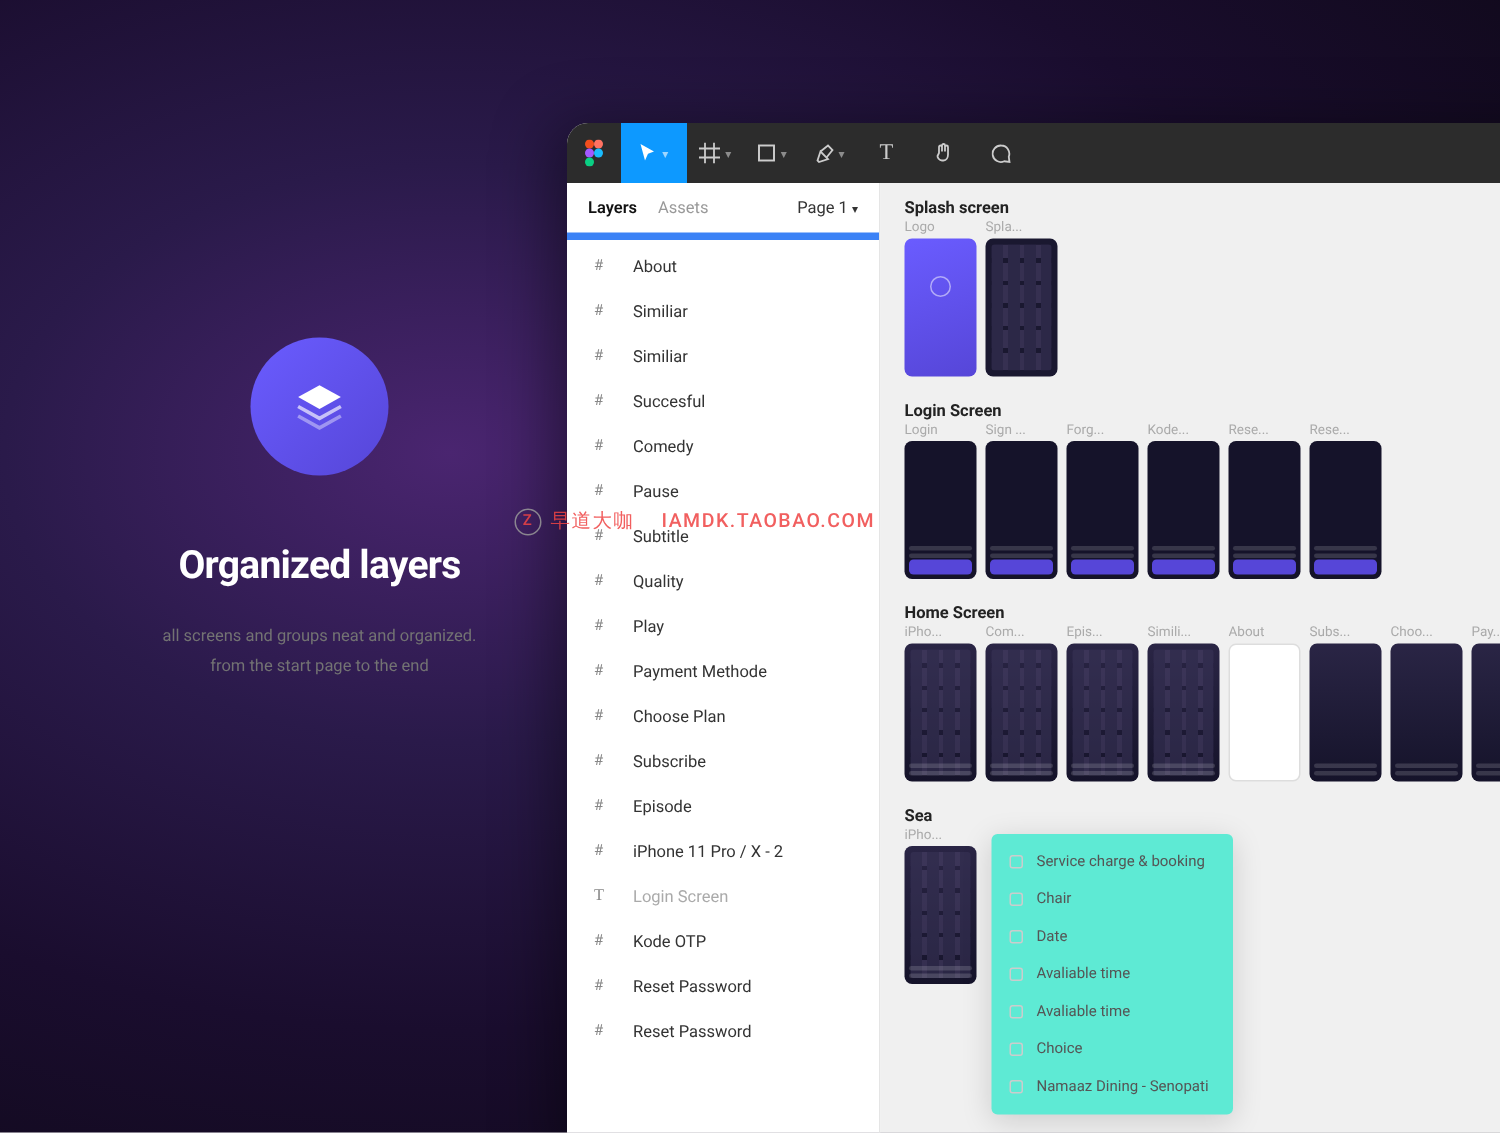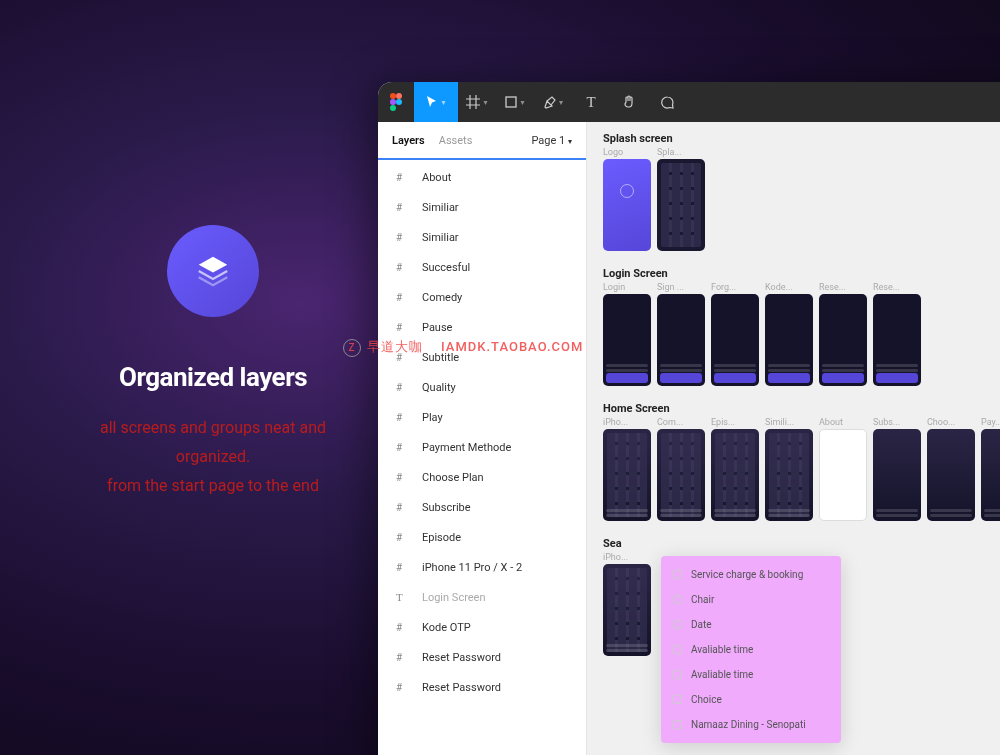--- a/index.html
+++ b/index.html
@@ -1,36 +1,36 @@
 <!DOCTYPE html>
 <html><head>
 <meta charset="utf-8">
 <style>
 * { margin:0; padding:0; box-sizing:border-box; font-family:-apple-system,BlinkMacSystemFont,"Segoe UI",Roboto,sans-serif; }
 body { width:1000px; height:755px; overflow:hidden; background:radial-gradient(ellipse at 30% 40%, #4a2570 0%, #2a1a4a 30%, #1a0d2e 60%, #0d0815 100%); position:relative; }
 
 .left-panel { position:absolute; left:68px; top:225px; width:290px; text-align:center; color:#fff; }
 .icon-circle { width:92px; height:92px; border-radius:50%; background:linear-gradient(135deg,#6a5cff,#5646d8); margin:0 auto 45px; display:flex; align-items:center; justify-content:center; }
 .title { font-size:26px; font-weight:700; margin-bottom:22px; letter-spacing:-0.5px; }
-.subtitle { font-size:16px; line-height:1.8; color:#b91c1c; padding:0 5px; }
+.subtitle { font-size:11px; line-height:1.8; color:#737373; padding:0 5px; }
 
 .figma-window { position:absolute; left:378px; top:82px; width:800px; height:700px; background:#fff; border-radius:14px 0 0 0; overflow:hidden; box-shadow:-10px 0 40px rgba(0,0,0,0.4); }
 
 .toolbar { height:40px; background:#2c2c2c; display:flex; align-items:center; color:#ccc; font-size:12px; }
 .tb-item { height:40px; display:flex; align-items:center; justify-content:center; padding:0 8px; cursor:pointer; }
 .tb-item.logo { width:36px; }
 .tb-item.active { background:#0d99ff; color:#fff; width:44px; }
 .tb-item.tool { width:38px; }
 .tb-chev { font-size:8px; margin-left:3px; opacity:0.6; }
 .tb-spacer { flex:1; }
 
 .workspace { display:flex; height:calc(100% - 40px); }
 
 .sidebar { width:209px; border-right:1px solid #e5e5e5; background:#fff; display:flex; flex-direction:column; }
-.sb-tabs { height:38px; display:flex; align-items:center; padding:0 14px; border-bottom:2px solid #3b82f6; font-size:11px;text-align:right; }
+.sb-tabs { height:38px; display:flex; align-items:center; padding:0 14px; border-bottom:5px solid #3b82f6; font-size:11px;text-align:right; }
 .sb-tab { margin-right:14px; color:#999; cursor:pointer; }
 .sb-tab.active { color:#111; font-weight:600; }
 .sb-page { margin-left:auto; color:#333; font-size:11px; cursor:pointer;padding-left:35px; }
 .sb-list { flex:1; overflow:hidden; padding-top:2px; }
 .sb-row { height:30px; display:flex; align-items:center; padding:0 14px 0 18px; font-size:11px; color:#333; cursor:pointer; }
 .sb-icon { width:16px; margin-right:10px; color:#888; font-size:10px; }
 .sb-icon.t { font-family:serif; font-size:11px; }
 
 .canvas { flex:1; background:#f0f0f0; padding:10px 16px; overflow:hidden; position:relative; }
 .section { margin-bottom:16px; }
@@ -47,21 +47,21 @@
 .screen.white { background:#fff; border:1px solid #ddd; }
 .screen.circ::before { content:""; position:absolute; top:35%; left:50%; transform:translate(-50%,-50%); width:12px; height:12px; border:1.5px solid rgba(255,255,255,0.5); border-radius:50%; }
 .screen .bars { position:absolute; bottom:4px; left:3px; right:3px; }
 .screen .bar { height:3px; background:rgba(255,255,255,0.15); border-radius:2px; margin-top:2px; }
 .screen .btn { height:7px; background:#5646d8; border-radius:3px; margin-top:3px; }
 
 .watermark { position:absolute; top:338px; left:343px; font-size:13px; color:#ef4444; letter-spacing:1px; font-weight:500; pointer-events:none; z-index:50; opacity:0.85; }
 .watermark .cn { margin-right:18px; }
 .wm-circle { display:inline-flex; width:18px; height:18px; border:1.5px solid #999; border-radius:50%; align-items:center; justify-content:center; font-size:10px; margin-right:6px; vertical-align:middle; }
 
-.dropdown { position:absolute; left:661px; top:556px; width:180px; background:#f0abfc; border-radius:4px; box-shadow:0 4px 20px rgba(0,0,0,0.15); padding:6px 0; z-index:30; }
+.dropdown { position:absolute; left:661px; top:556px; width:161px; background:#5eead4; border-radius:4px; box-shadow:0 4px 20px rgba(0,0,0,0.15); padding:6px 0; z-index:30; }
 .dd-row { height:25px; display:flex; align-items:center; padding:0 12px; font-size:10px; color:#555; cursor:pointer; }
 .dd-check { width:9px; height:9px; border:1px solid #ccc; border-radius:2px; margin-right:9px; }
 
 .layers-ico { width:38px; height:38px; }
 </style>
 </head>
 <body>
 
 <div class="left-panel">
   <div class="icon-circle">

